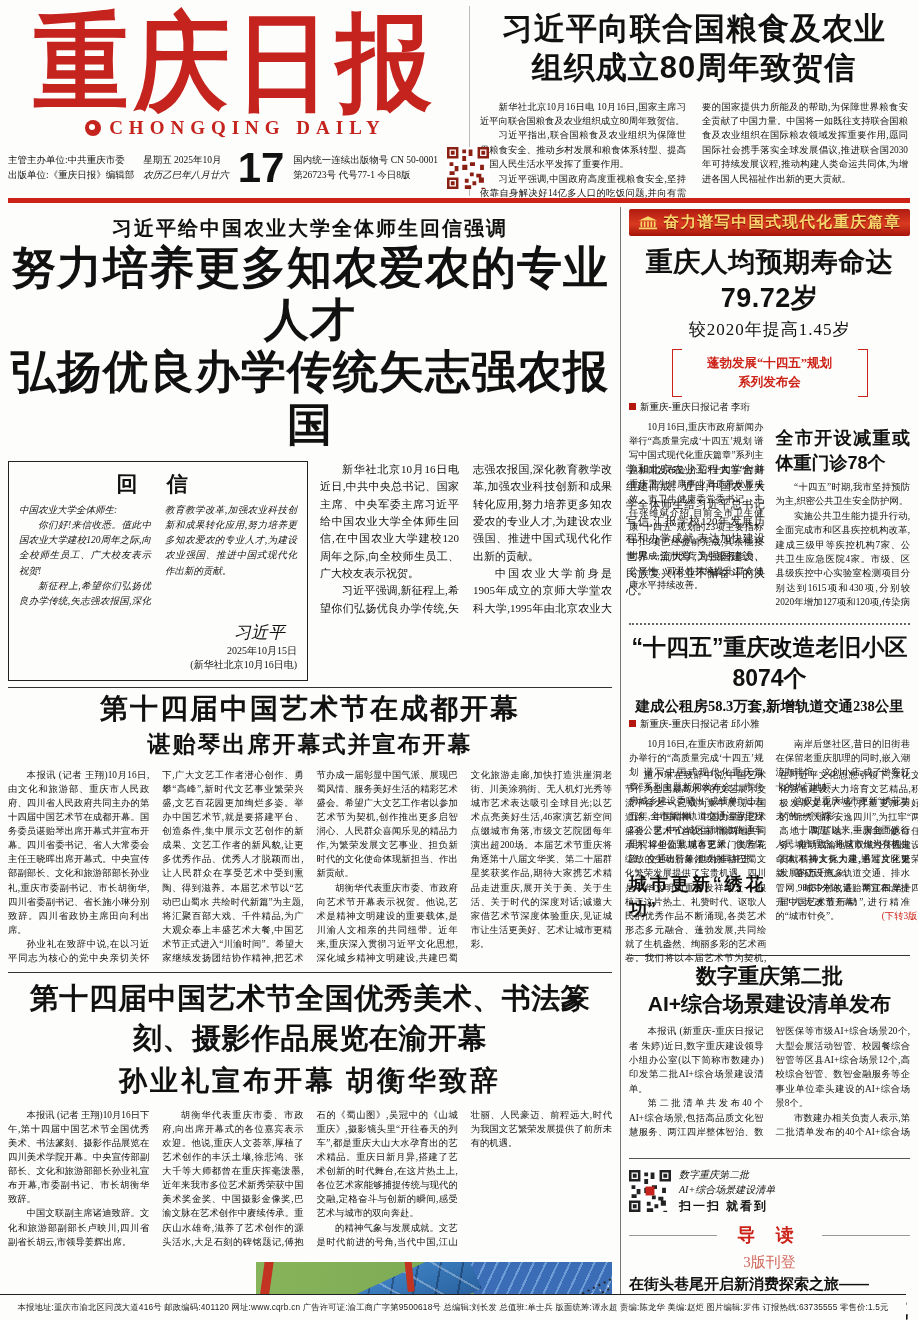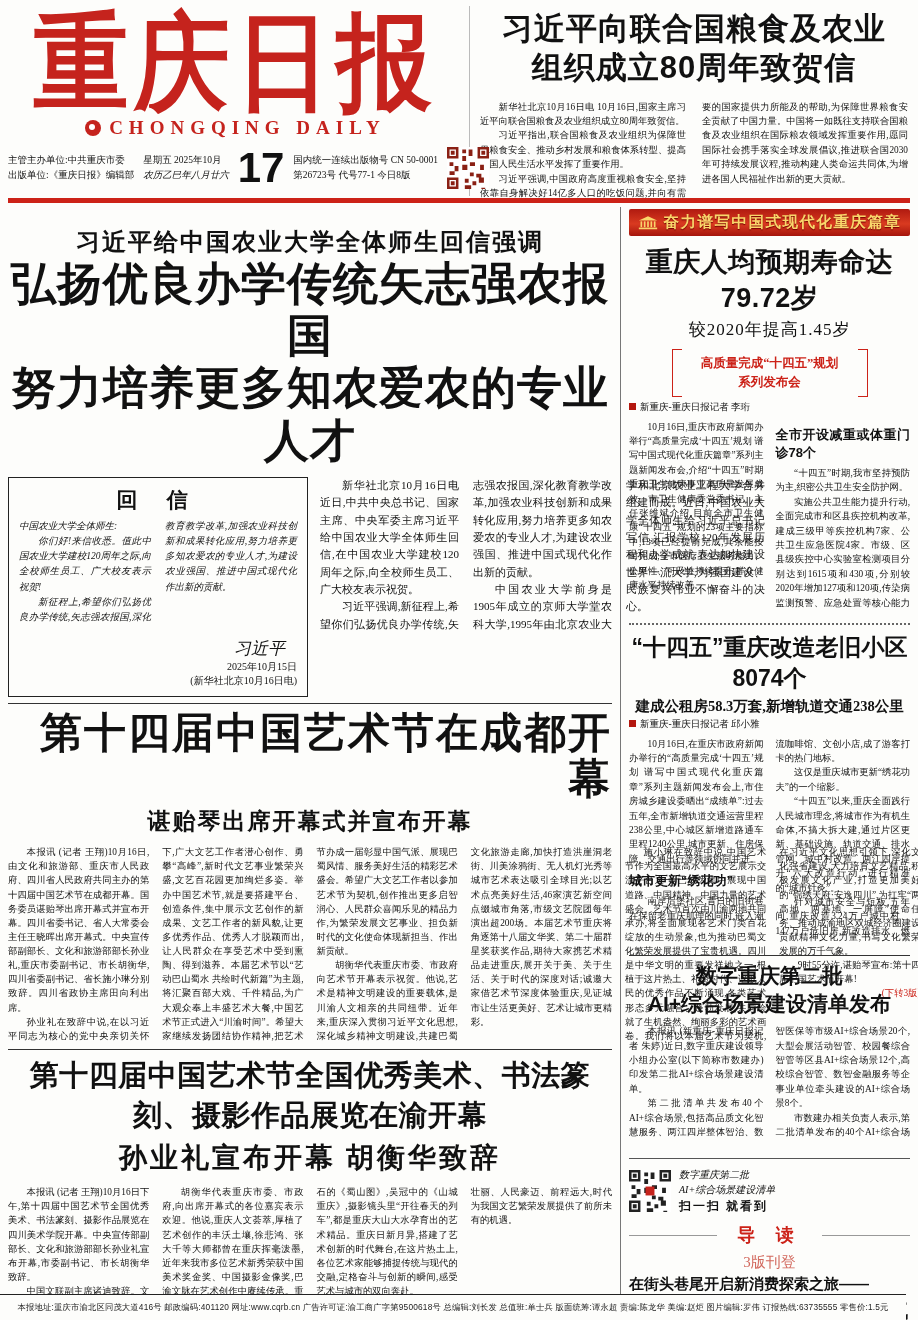--- a/index.html
+++ b/index.html
@@ -30,36 +30,36 @@
   .ta-body { margin-top:12px; column-count:2; column-gap:16px; column-fill:auto; height:108px;
     font-size:9.3px; line-height:1.55; text-align:justify; }
   .ta-body p, .news p { text-indent:2em; }
   .red-rule { height:5px; background:#cc2218; margin: 2px 8px 0 8px; }
   
   .main { display:flex; padding: 4px 8px 0 8px; }
   .left-col { width: 612px; padding-right: 8px; }
   .right-rail { width: 290px; border-left:1px solid #777; padding-left: 8px; }
   .sect-rule { border:0; border-top:1px solid #333; margin:6px 0; }
   
-  .kicker { text-align:center; font-size:24px; font-weight:bold; margin-top:19px; letter-spacing:2px;}
+  .kicker { text-align:center; font-size:20px; font-weight:bold; margin-top:8px; letter-spacing:2px;}
   .lead-h { font-family:"Liberation Sans", sans-serif; font-weight:900; text-align:center;
     font-size:45px; line-height:1.16; letter-spacing:1px; }
   .lead-row { display:flex; gap:12px; margin-top:10px; }
   .letter-box { width:300px; border:1.5px solid #222; padding:8px 10px; flex:0 0 auto; }
   .letter-title { text-align:center; font-size:21px; font-weight:bold; letter-spacing:12px; margin-bottom:5px;}
   .letter-body { column-count:2; column-gap:14px; column-fill:auto; height:118px;
     font-size:9.5px; line-height:1.6; font-style:italic; text-align:justify;}
   .letter-body p { text-indent:2em; }
   .letter-body p.salute { text-indent:0; }
   .sig { text-align:right; font-size:17px; font-style:italic; padding-right:12px; }
   .letter-date { text-align:right; font-size:10px; }
   .news { flex:1; column-count:2; column-gap:14px; column-fill:auto; height:158px;
     font-size:11px; line-height:1.58; text-align:justify; }
   
-  .fest-h { font-family:"Liberation Sans", sans-serif; font-weight:900; font-size:42px; text-align:right; letter-spacing:2px; line-height:1.1;}
+  .fest-h { font-family:"Liberation Sans", sans-serif; font-weight:900; font-size:28px; text-align:center; letter-spacing:2px; line-height:1.1;}
   .fest-sub { text-align:center; font-size:23px; font-weight:bold; margin-top:4px; letter-spacing:2px;}
   .cols4 { column-count:4; column-gap:13px; column-fill:auto; text-align:justify;
     font-size:9.3px; line-height:1.52; margin-top:8px; }
   .cols4 p { text-indent:2em; }
   .fest-body { height: 198px; }
   
   .exh-h { font-family:"Liberation Sans", sans-serif; font-weight:900; font-size:29px; text-align:center; letter-spacing:0.5px; }
   .exh-sub { text-align:center; font-size:28px; font-weight:bold; margin-top:3px; letter-spacing:3px;}
   .exh-body { height: 148px; }
   .turn { color:#cc2218; float:right; }
@@ -95,21 +95,21 @@
   .le-sub { text-align:center; font-size:17px; margin-top:2px; letter-spacing:1px; }
   .tagbox { width:196px; margin:8px auto 4px auto; padding:5px 10px; position:relative;
     color:#cc2218; font-weight:bold; font-size:12.5px; text-align:center; line-height:1.5; }
   .tagbox:before, .tagbox:after { content:""; position:absolute; top:0; bottom:0; width:9px; border:1.6px solid #cc2218; }
   .tagbox:before { left:0; border-right:0; } .tagbox:after { right:0; border-left:0; }
   .byline { font-size:9.5px; margin:2px 0 6px 0; }
   .byline .sq { display:inline-block; width:7px; height:7px; background:#b3170e; margin-right:4px; }
   .cols2 { column-count:2; column-gap:12px; column-fill:auto; text-align:justify;
     font-size:9.3px; line-height:1.55; }
   .cols2 p { text-indent:2em; }
-  .inner-sub { font-family:"Liberation Sans", sans-serif; font-weight:900; font-size:13px;
+  .inner-sub { font-family:"Liberation Sans", sans-serif; font-weight:900; font-size:18px;
     line-height:1.4; padding:6px 0 4px 0; text-indent:0; }
   .le-body { height:196px; }
   .dotted { border:0; border-top:2px dotted #666; margin:7px 0; }
   .od-h { font-family:"Liberation Sans", sans-serif; font-weight:900; font-size:23px; text-align:center; letter-spacing:0px; margin-top:2px;}
   .od-sub { text-align:center; font-size:14.5px; font-weight:bold; margin-top:3px; }
   .od-body { height:212px; }
   .dg-h { font-family:"Liberation Sans", sans-serif; font-weight:900; font-size:21px; text-align:center; line-height:1.35; margin-top:4px;}
   .dg-body { height:128px; margin-top:6px; }
   .qr-row { display:flex; gap:8px; align-items:center; margin-top:6px; border-top:1px solid #555; padding-top:8px;}
   .qr-cap { font-size:10px; font-style:italic; line-height:1.5; }
@@ -179,22 +179,22 @@
       </div>
     </div>
   </div>
   <div class="red-rule"></div>
 
   <div class="main">
 
     <div class="left-col">
 
       <div class="kicker">习近平给中国农业大学全体师生回信强调</div>
+      <div class="lead-h">努力培养更多知农爱农的专业人才</div>
       <div class="lead-h">弘扬优良办学传统矢志强农报国</div>
-      <div class="lead-h">努力培养更多知农爱农的专业人才</div>
 
       <div class="lead-row">
         <div class="letter-box">
           <div class="letter-title">回  信</div>
           <div class="letter-body">
             <p class="salute">中国农业大学全体师生:</p>
             <p>你们好!来信收悉。值此中国农业大学建校120周年之际,向全校师生员工、广大校友表示祝贺!</p>
             <p>新征程上,希望你们弘扬优良办学传统,矢志强农报国,深化教育教学改革,加强农业科技创新和成果转化应用,努力培养更多知农爱农的专业人才,为建设农业强国、推进中国式现代化作出新的贡献。</p>
           </div>
           <div class="sig">习近平</div>
@@ -261,21 +261,21 @@
           <rect x="15" y="6" width="2" height="7" fill="#f9d66b"></rect>
           <rect x="19" y="6" width="2" height="7" fill="#f9d66b"></rect>
           <rect x="1" y="13.5" width="22" height="2" fill="#f9d66b"></rect>
         </svg>
         <span class="txt">奋力谱写中国式现代化重庆篇章</span>
       </div>
 
       <div class="le-h">重庆人均预期寿命达79.72岁</div>
       <div class="le-sub">较2020年提高1.45岁</div>
       <div class="tagbox">
-        <div>高质量完成“十四五”规划</div>
+        <div>蓬勃发展“十四五”规划</div>
         <div>系列发布会</div>
       </div>
       <div class="byline"><span class="sq"></span><span>新重庆-重庆日报记者  李珩</span></div>
       <div class="cols2 le-body">
         <p>10月16日,重庆市政府新闻办举行“高质量完成‘十四五’规划 谱写中国式现代化重庆篇章”系列主题新闻发布会,介绍“十四五”时期重庆卫生健康事业高质量发展成效。市卫生健康委党委书记、主任张维斌介绍,目前全市卫生健康“十四五”规划的23项主要指标中,13项已经提前完成,其余能按时完成,全市医疗卫生服务能力、公平性、可及性持续提升,群众健康水平持续改善。</p>
         <div class="inner-sub">全市开设减重或体重门诊78个</div>
         <p>“十四五”时期,我市坚持预防为主,织密公共卫生安全防护网。</p>
         <p>实施公共卫生能力提升行动,全面完成市和区县疾控机构改革,建成三级甲等疾控机构7家、公共卫生应急医院4家。市级、区县级疾控中心实验室检测项目分别达到1615项和430项,分别较2020年增加127项和120项,传染病监测预警、应急处置等核心能力显著增强,筑牢超大城市公共卫生安全屏障。</p>
 
       </div>

